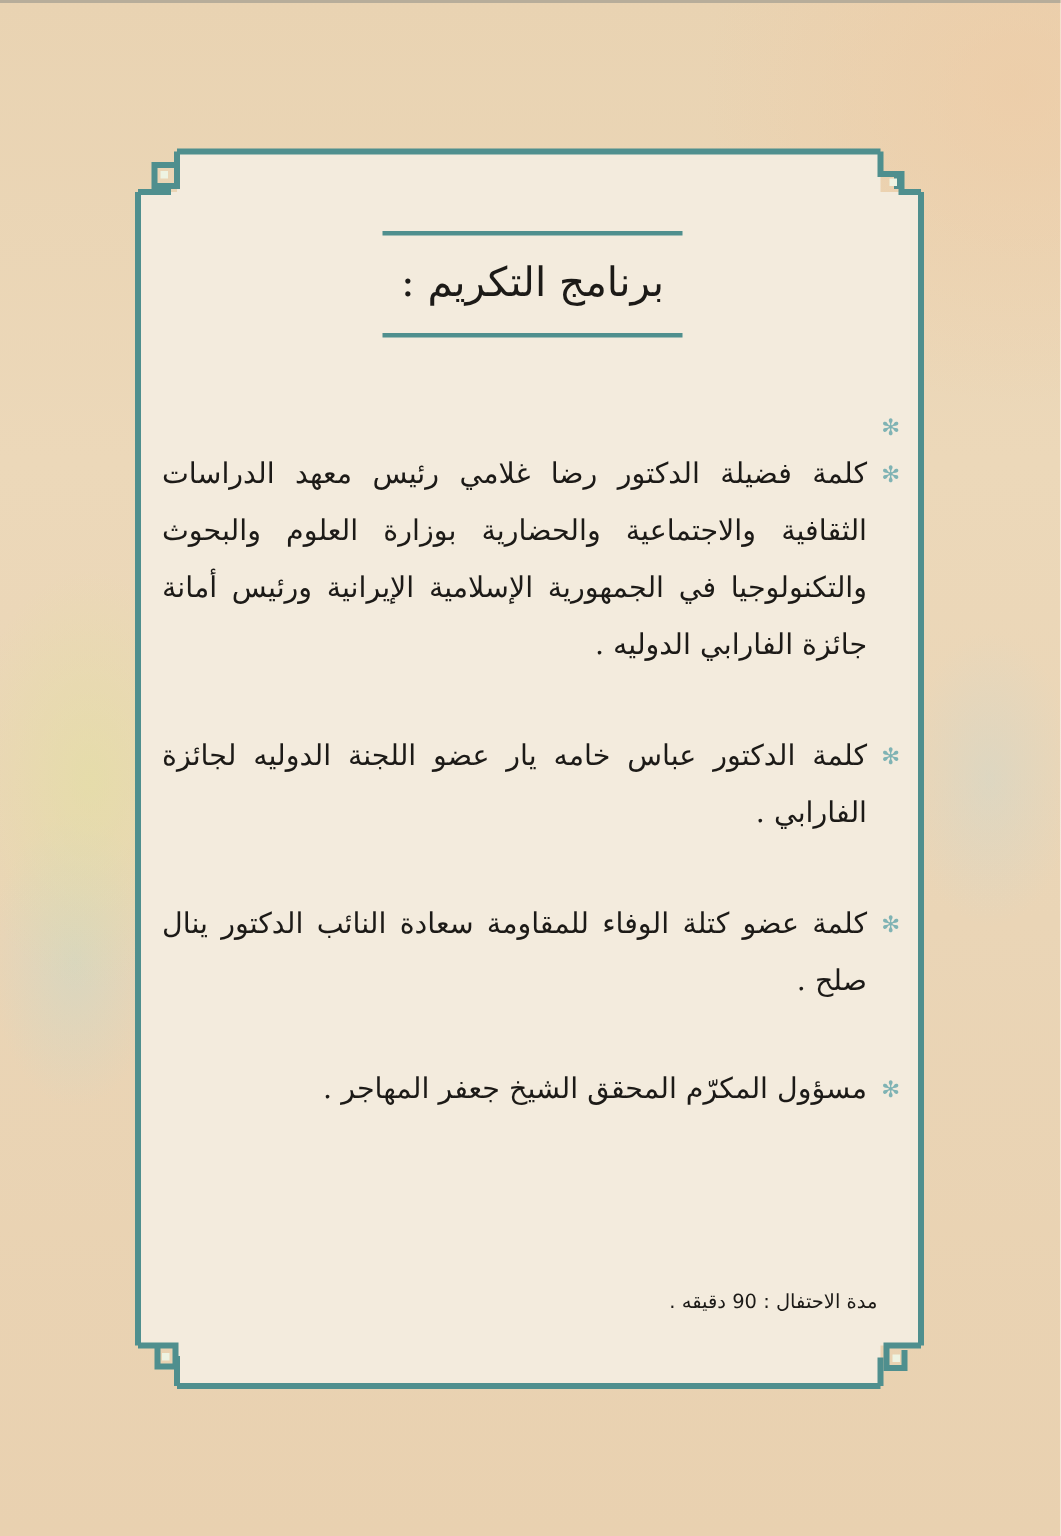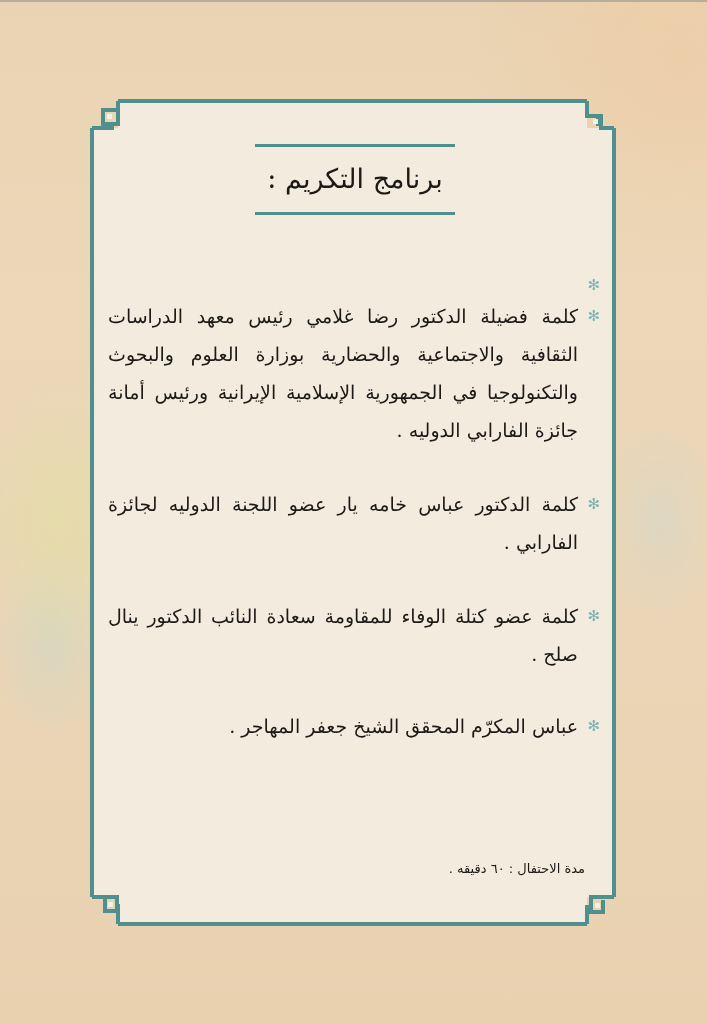--- a/index.html
+++ b/index.html
@@ -33,21 +33,21 @@
       position: absolute;
       left: 110px;
       top: 130px;
       width: 490px;
       direction: rtl;
       color: #1c1a17;
     }
     .title-block {
       position: absolute;
       left: 145px;
-      top: 14px;
+      top: 24px;
       width: 200px;
       text-align: center;
     }
     .title-rule {
       height: 3px;
       background: #4f8f8e;
       width: 200px;
     }
     .title {
       font-family: "DejaVu Serif", serif;
@@ -144,18 +144,18 @@
     <div class="item item-3">
       <span class="star">✻</span>
       <span>كلمة الدكتور عباس خامه يار عضو اللجنة الدوليه لجائزة الفارابي .</span>
     </div>
     <div class="item item-4">
       <span class="star">✻</span>
       <span>كلمة عضو كتلة الوفاء للمقاومة سعادة النائب الدكتور ينال صلح .</span>
     </div>
     <div class="item item-5">
       <span class="star">✻</span>
-      <span>عباس المكرّم المحقق الشيخ جعفر المهاجر .</span>
+      <span>مسؤول المكرّم المحقق الشيخ جعفر المهاجر .</span>
     </div>
   </div>
 
-  <div class="footer-note">مدة الاحتفال : ٦٠ دقيقه .</div>
+  <div class="footer-note">مدة الاحتفال : 90 دقيقه .</div>
 </div>
 
 </body></html>

